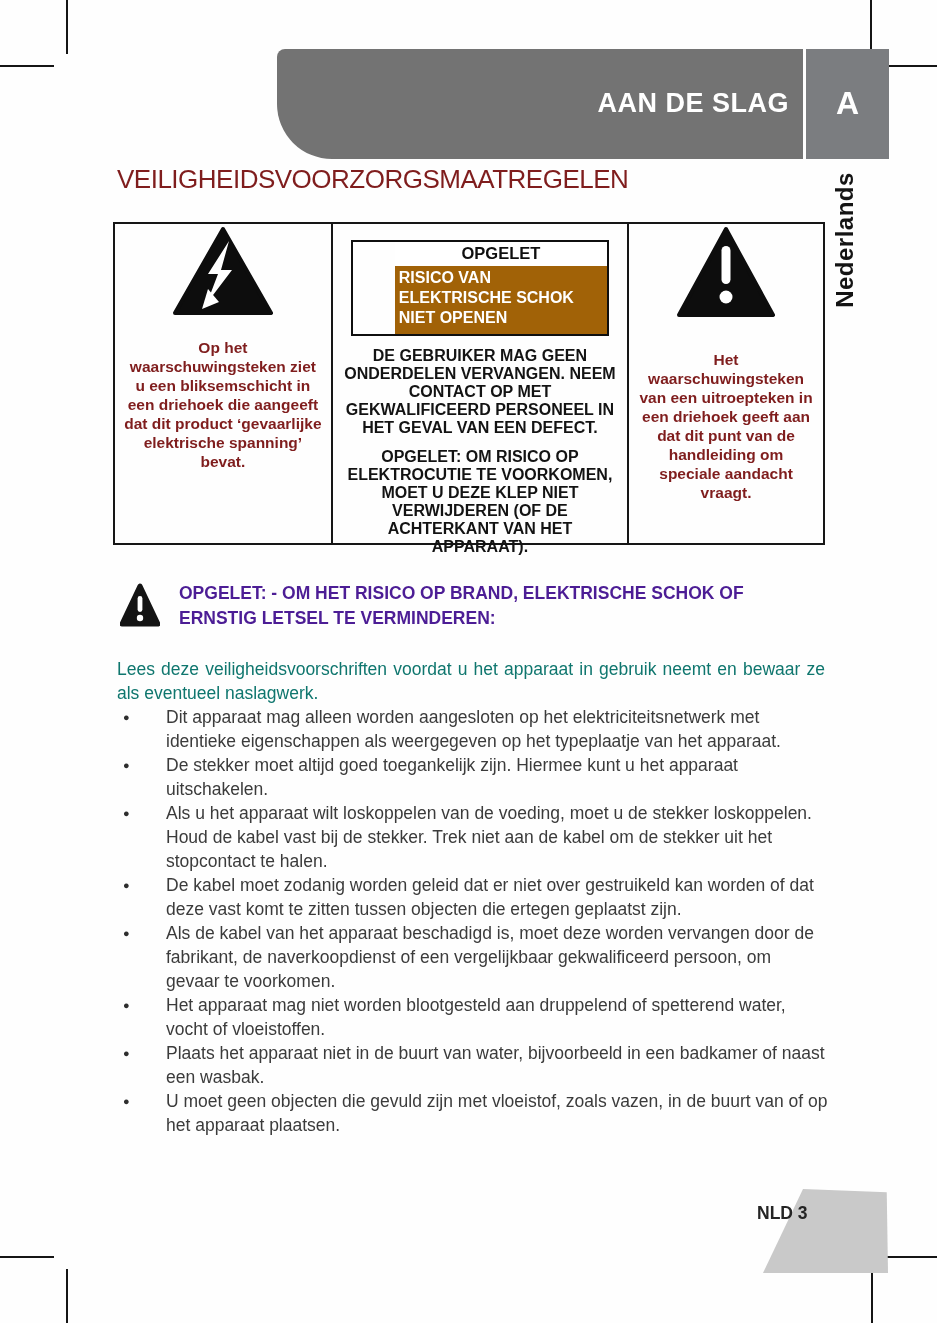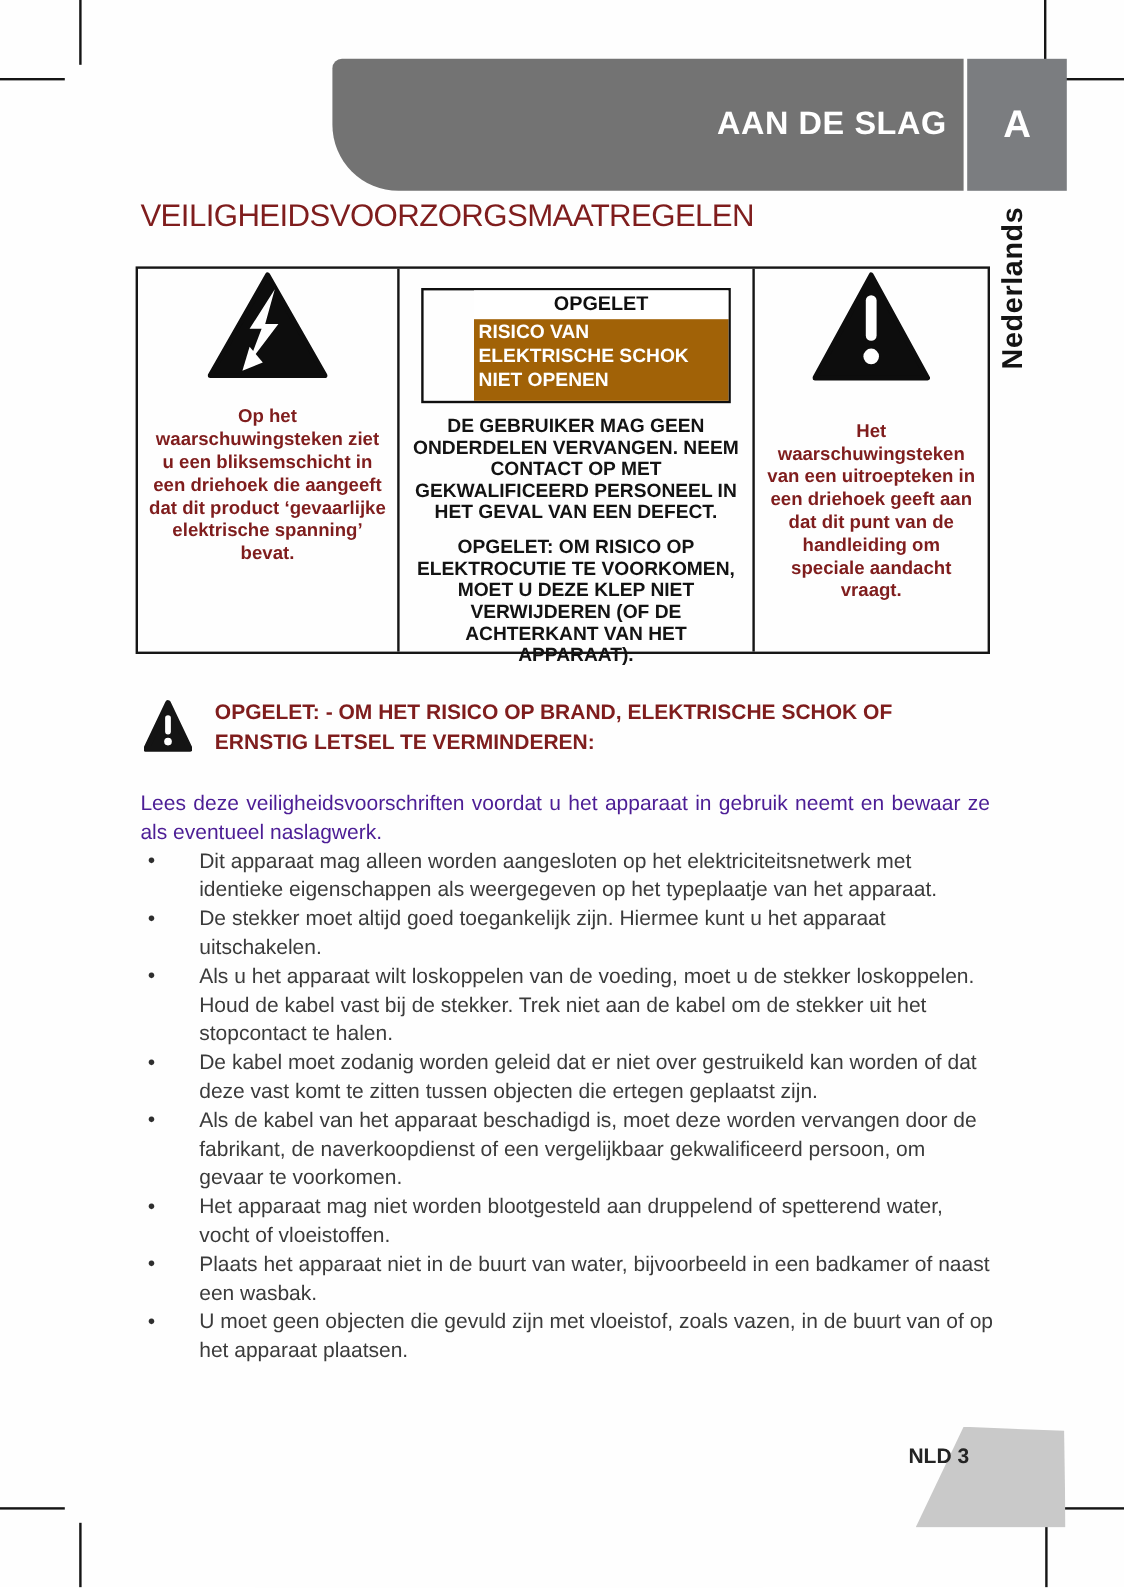--- a/index.html
+++ b/index.html
@@ -59,26 +59,26 @@
     padding:2px 4px 6px 4px;text-align:left;
   }
   .warn-para{
     font-weight:bold;font-size:16px;line-height:18px;color:#131313;margin-top:11px;
   }
 
   
   .caution-row{position:absolute;left:120px;top:581px;display:flex;}
   .caution-icon{flex:none;margin-top:2px;}
   .caution-heading{
-    margin-left:19px;width:600px;font-weight:bold;font-size:17.5px;line-height:25px;color:#7f1d1d;
+    margin-left:19px;width:600px;font-weight:bold;font-size:17.5px;line-height:25px;color:#4c1d95;
   }
 
   .intro-para{
     position:absolute;left:117px;top:657px;width:708px;
-    font-size:17.5px;line-height:24px;color:#4c1d95;text-align:justify;
+    font-size:17.5px;line-height:24px;color:#0f766e;text-align:justify;
   }
 
   .safety-list{
     position:absolute;left:117px;top:705px;width:712px;margin:0;padding:0;list-style:none;
   }
   .safety-list li{display:flex;font-size:17.5px;line-height:24px;color:#3b3b3b;}
   .bullet{flex:none;width:43px;padding-left:6px;font-size:11px;line-height:24px;color:#2e2e2e;}
   .li-text{flex:1;}
 
   

